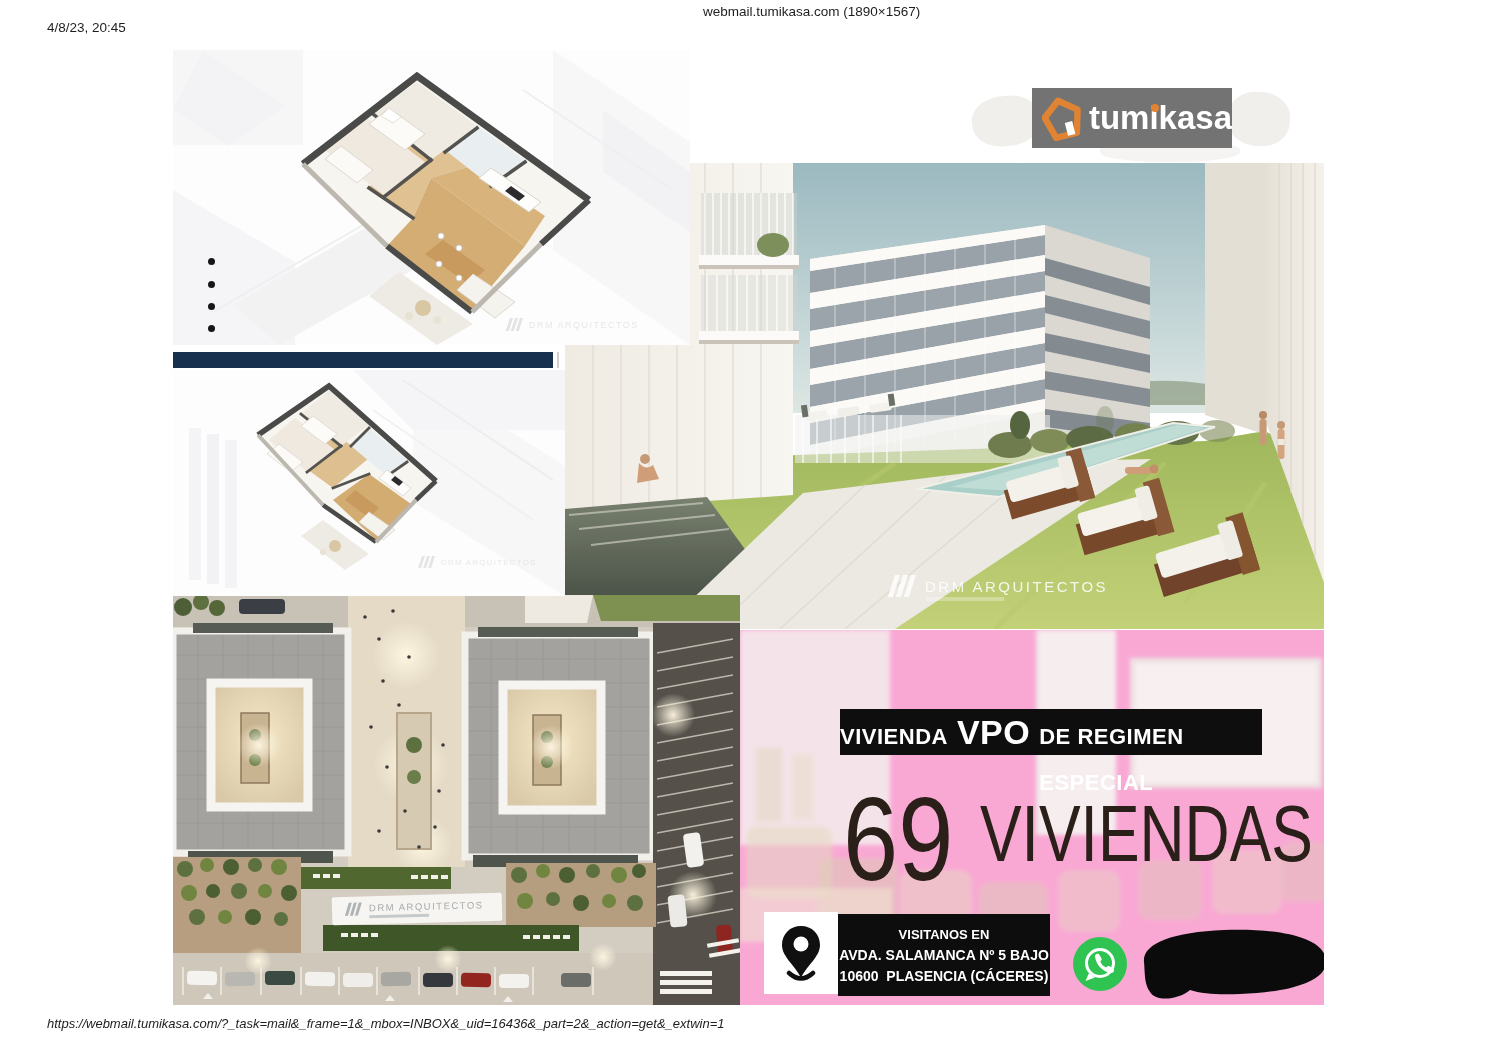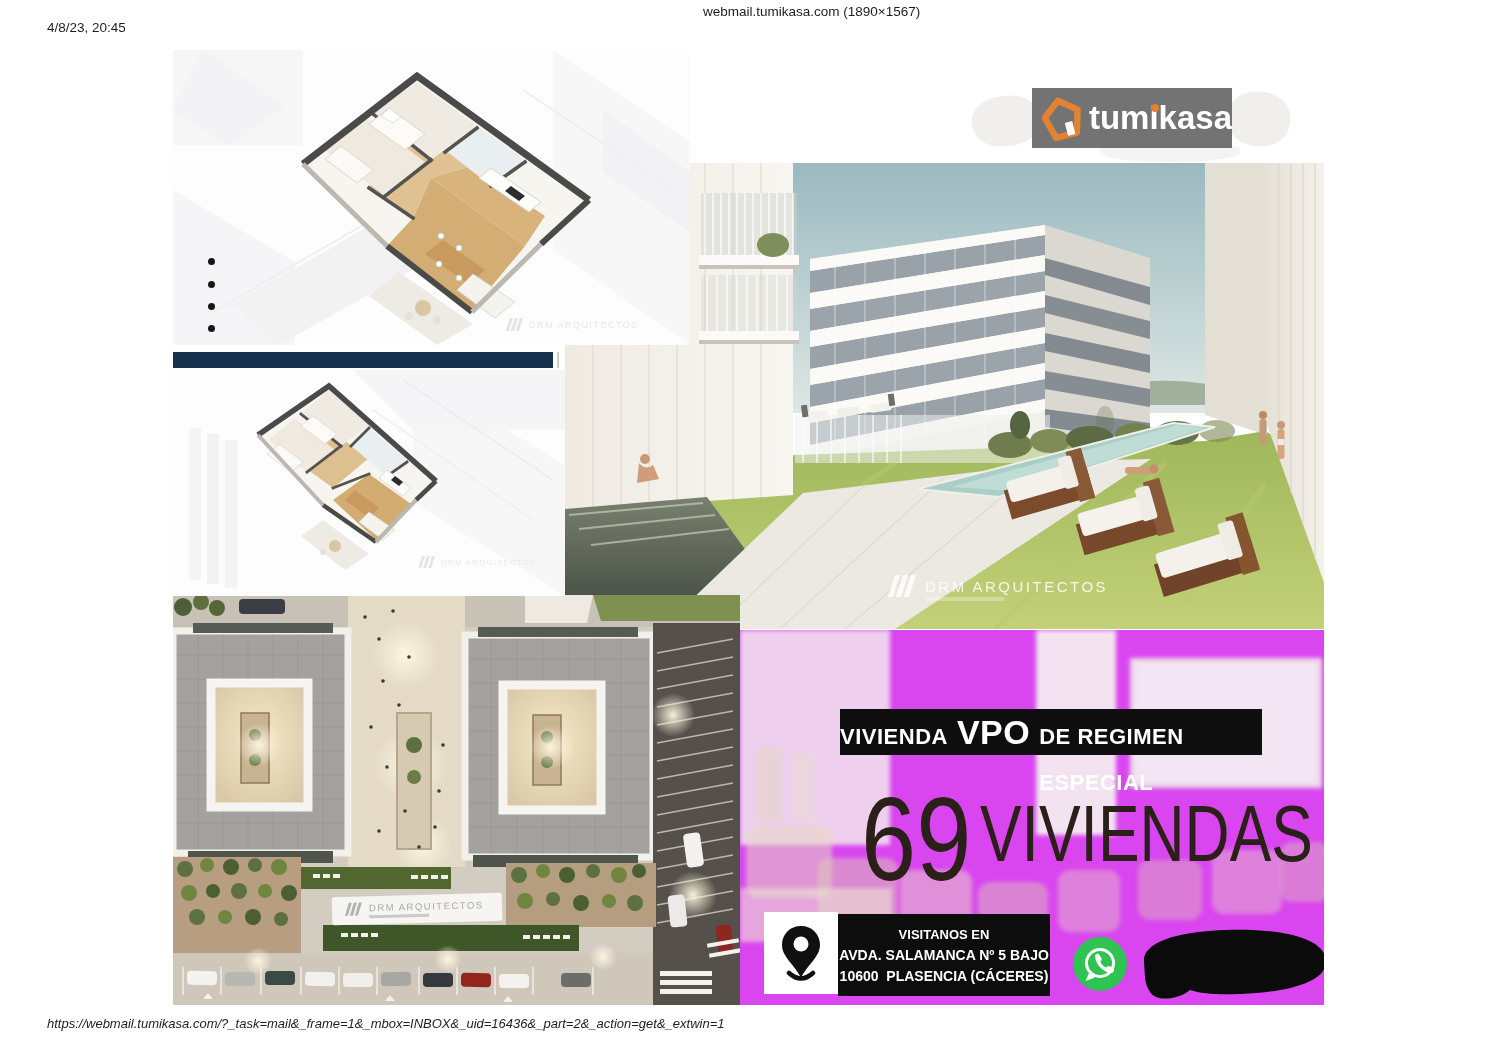--- a/index.html
+++ b/index.html
@@ -17,42 +17,42 @@
   #print-url   { left:47px; top:1016px; font-size:13px;font-style:italic; }
   #print-page  { left:1432px; top:1016px; font-size:13px; }
 
   
   #fp-top   { left:173px; top:50px;  width:517px; height:295px; background:#fdfdfd; z-index:3; }
   #navy-bar { left:173px; top:352px; width:380px; height:16px; background:#16304e; z-index:3; }
   #navy-tick{ left:557px; top:352px; width:2px;  height:16px; background:#cfcfcf; z-index:3; }
   #fp-bot   { left:173px; top:370px; width:392px; height:226px; background:#fdfdfd; z-index:3; }
   #pool     { left:565px; top:163px; width:765px; height:466px; z-index:1; }
   #aerial   { left:173px; top:595px; width:567px; height:410px; z-index:2; }
-  #promo    { left:740px; top:630px; width:590px; height:375px; background:#d946ef; z-index:2; overflow:hidden; }
+  #promo    { left:740px; top:630px; width:590px; height:375px; background:#f9a8d4; z-index:2; overflow:hidden; }
 
   
   .dot { left:208px; width:7px; height:7px; border-radius:50%; background:#161616; z-index:4; }
 
   
   #logo { left:1032px; top:88px; width:200px; height:60px; background:#737373;
           display:flex; align-items:center; padding-left:10px; z-index:5; }
   #logo-word { position:relative; color:#fff; font-weight:700; font-size:33px; letter-spacing:0; margin-left:6px; }
   #logo-idot { position:absolute; left:62px; top:5px; width:8px; height:8px; border-radius:50%; background:#e08434; }
   .brush { background:#f1efec; border-radius:45%; z-index:4; }
 
   
   .fi { position:absolute; filter:blur(2px); }
   #vpo-banner { left:100px; top:79px; width:422px; height:46px; background:#0e0e0e;
     display:flex; align-items:baseline; justify-content:center; gap:9px; color:#fff;
     font-weight:700; letter-spacing:.5px; z-index:2; }
   #vpo-banner .sm { font-size:22px; line-height:46px; }
   #vpo-banner .lg { font-size:34px; line-height:46px; }
   .hl { color:#2b2019; line-height:1; white-space:nowrap; z-index:2; }
   .squeeze { display:inline-block; transform-origin:left top; }
-  #hl-num  { left:121px; top:150px; font-size:118px; }
+  #hl-num  { left:103px; top:150px; font-size:118px; }
   #hl-word { left:240px; top:164px; font-size:80px; }
   #hl-sub  { left:286px; top:224px; font-size:34px; }
   #pin-tile { left:24px; top:282px; width:74px; height:82px; background:#ffffff;
     display:flex; align-items:center; justify-content:center; z-index:2; }
   #visit-box { left:98px; top:284px; width:212px; height:82px; background:#0d0d0d; color:#fff;
     display:flex; flex-direction:column; align-items:center; justify-content:center; gap:5px; z-index:2; }
   .visit-line { white-space:pre; font-weight:700; }
   #visit-l1 { font-size:13px; }
   #visit-l2, #visit-l3 { font-size:14px; }
   #wa { left:332px; top:306px; width:56px; height:56px; z-index:2; }

